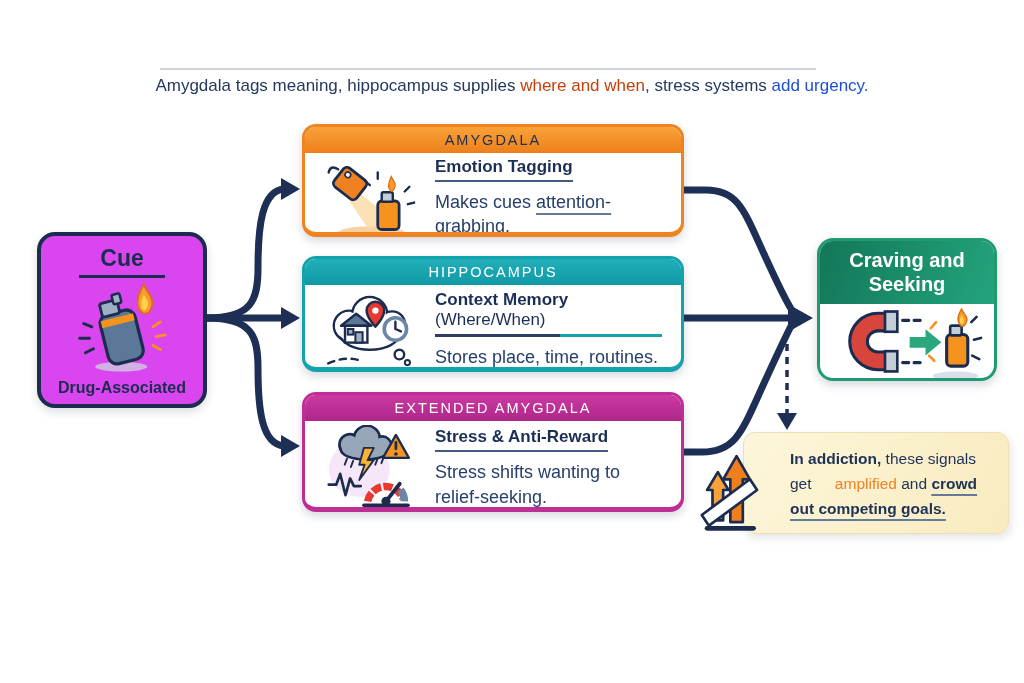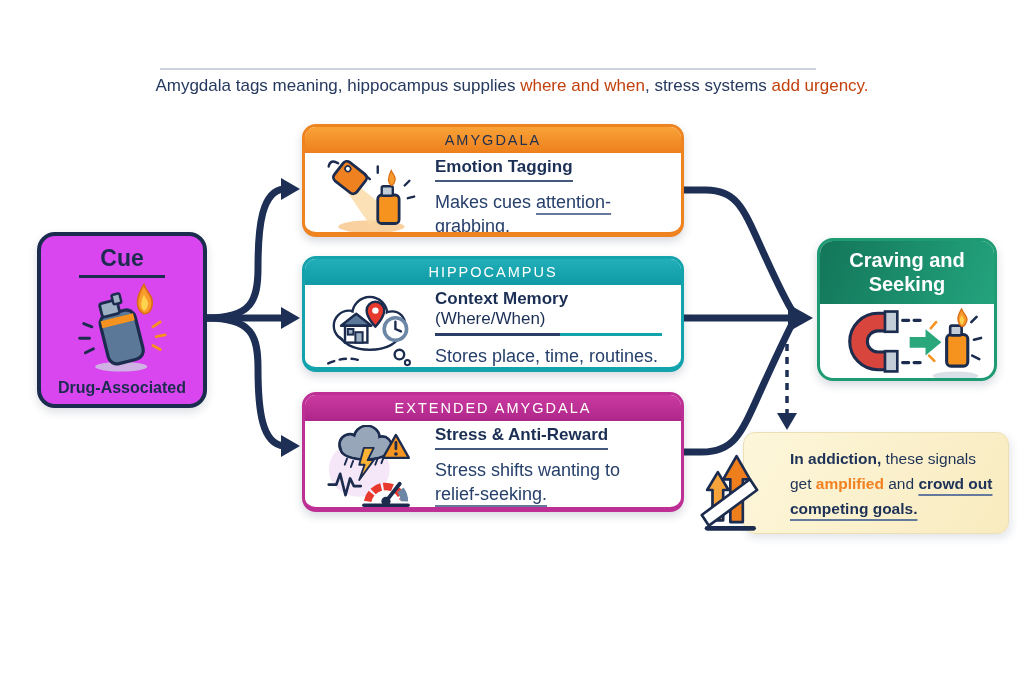--- a/index.html
+++ b/index.html
@@ -9,23 +9,23 @@
 
   
   .page-title { position:absolute; top:30px; left:0; width:100%; text-align:center;
     font-size:30px; font-weight:700; color:#16284A; letter-spacing:0.2px; }
   .title-rule { position:absolute; top:68px; left:160px; width:656px; height:2px; background:#cdd3dc; }
   .subtitle { position:absolute; top:76px; left:0; width:100%; text-align:center;
     font-size:17px; color:#25395E; }
 
   
   .teal    { color:#c2410c; }
-  .magenta { color:#c2410c; }
+  .magenta { color:#1d4ed8; }
   .b       { font-weight:700; }
-  .orange-b{ font-weight:700; color:#F18121; }
+  .orange-b{ font-weight:400; color:#F18121;margin-left:19px; }
   .u { text-decoration:underline; text-decoration-thickness:2px; text-underline-offset:5px;
        text-decoration-color:#64799c; }
 
   
   .overlay { position:absolute; left:0; top:0; width:1024px; height:683px; z-index:1; }
 
   
   .cue-box { position:absolute; left:37px; top:232px; width:170px; height:176px;
     background:#d946ef; border:4px solid #1B2C4F; border-radius:18px; z-index:2;
     box-shadow:0 4px 10px rgba(25,40,70,.15); text-align:center; }
@@ -39,21 +39,21 @@
     border:3px solid; border-bottom-width:5px; border-radius:14px; overflow:hidden;
     z-index:2; box-shadow:0 4px 10px rgba(25,40,70,.18); }
   .region-header { height:26px; line-height:26px; text-align:center; font-weight:400;
     font-size:14.5px; letter-spacing:2px; }
   .region-orange  { border-color:#EE831F; }
   .region-orange .region-header { background:linear-gradient(180deg,#F8A238,#EE7F1B); color:#21304F; }
   .region-teal    { border-color:#12A3AD; }
   .region-teal .region-header { background:linear-gradient(180deg,#22AFB9,#0F9AA5); color:#ffffff; }
   .region-magenta { border-color:#BE2F96; }
   .region-magenta .region-header { background:linear-gradient(180deg,#CB3AA1,#AE2689); color:#ffffff; }
-  .region-body { display:flex; align-items:flex-start; padding:4px 10px 4px 6px; }
+  .region-body { display:flex; align-items:flex-end; padding:4px 10px 4px 6px; }
   .region-icon { flex:0 0 124px; display:flex; justify-content:center; align-items:center; }
   .region-text { flex:1; padding-right:4px; }
   .region-title { font-size:17px; color:#1B2F55; }
   .rt-underline { display:inline-block; border-bottom:2px solid #44597E; padding-bottom:3px; }
   .rule-gradient { height:2.5px; width:98%; margin-top:4px;
     background:linear-gradient(90deg,#2A3E66 0%,#2A3E66 55%,#12A3AD 55%,#12A3AD 100%); }
   .region-desc { font-size:18px; color:#27406B; margin-top:8px; line-height:1.35; }
 
   
   .outcome { position:absolute; left:817px; top:238px; width:180px; height:143px;

